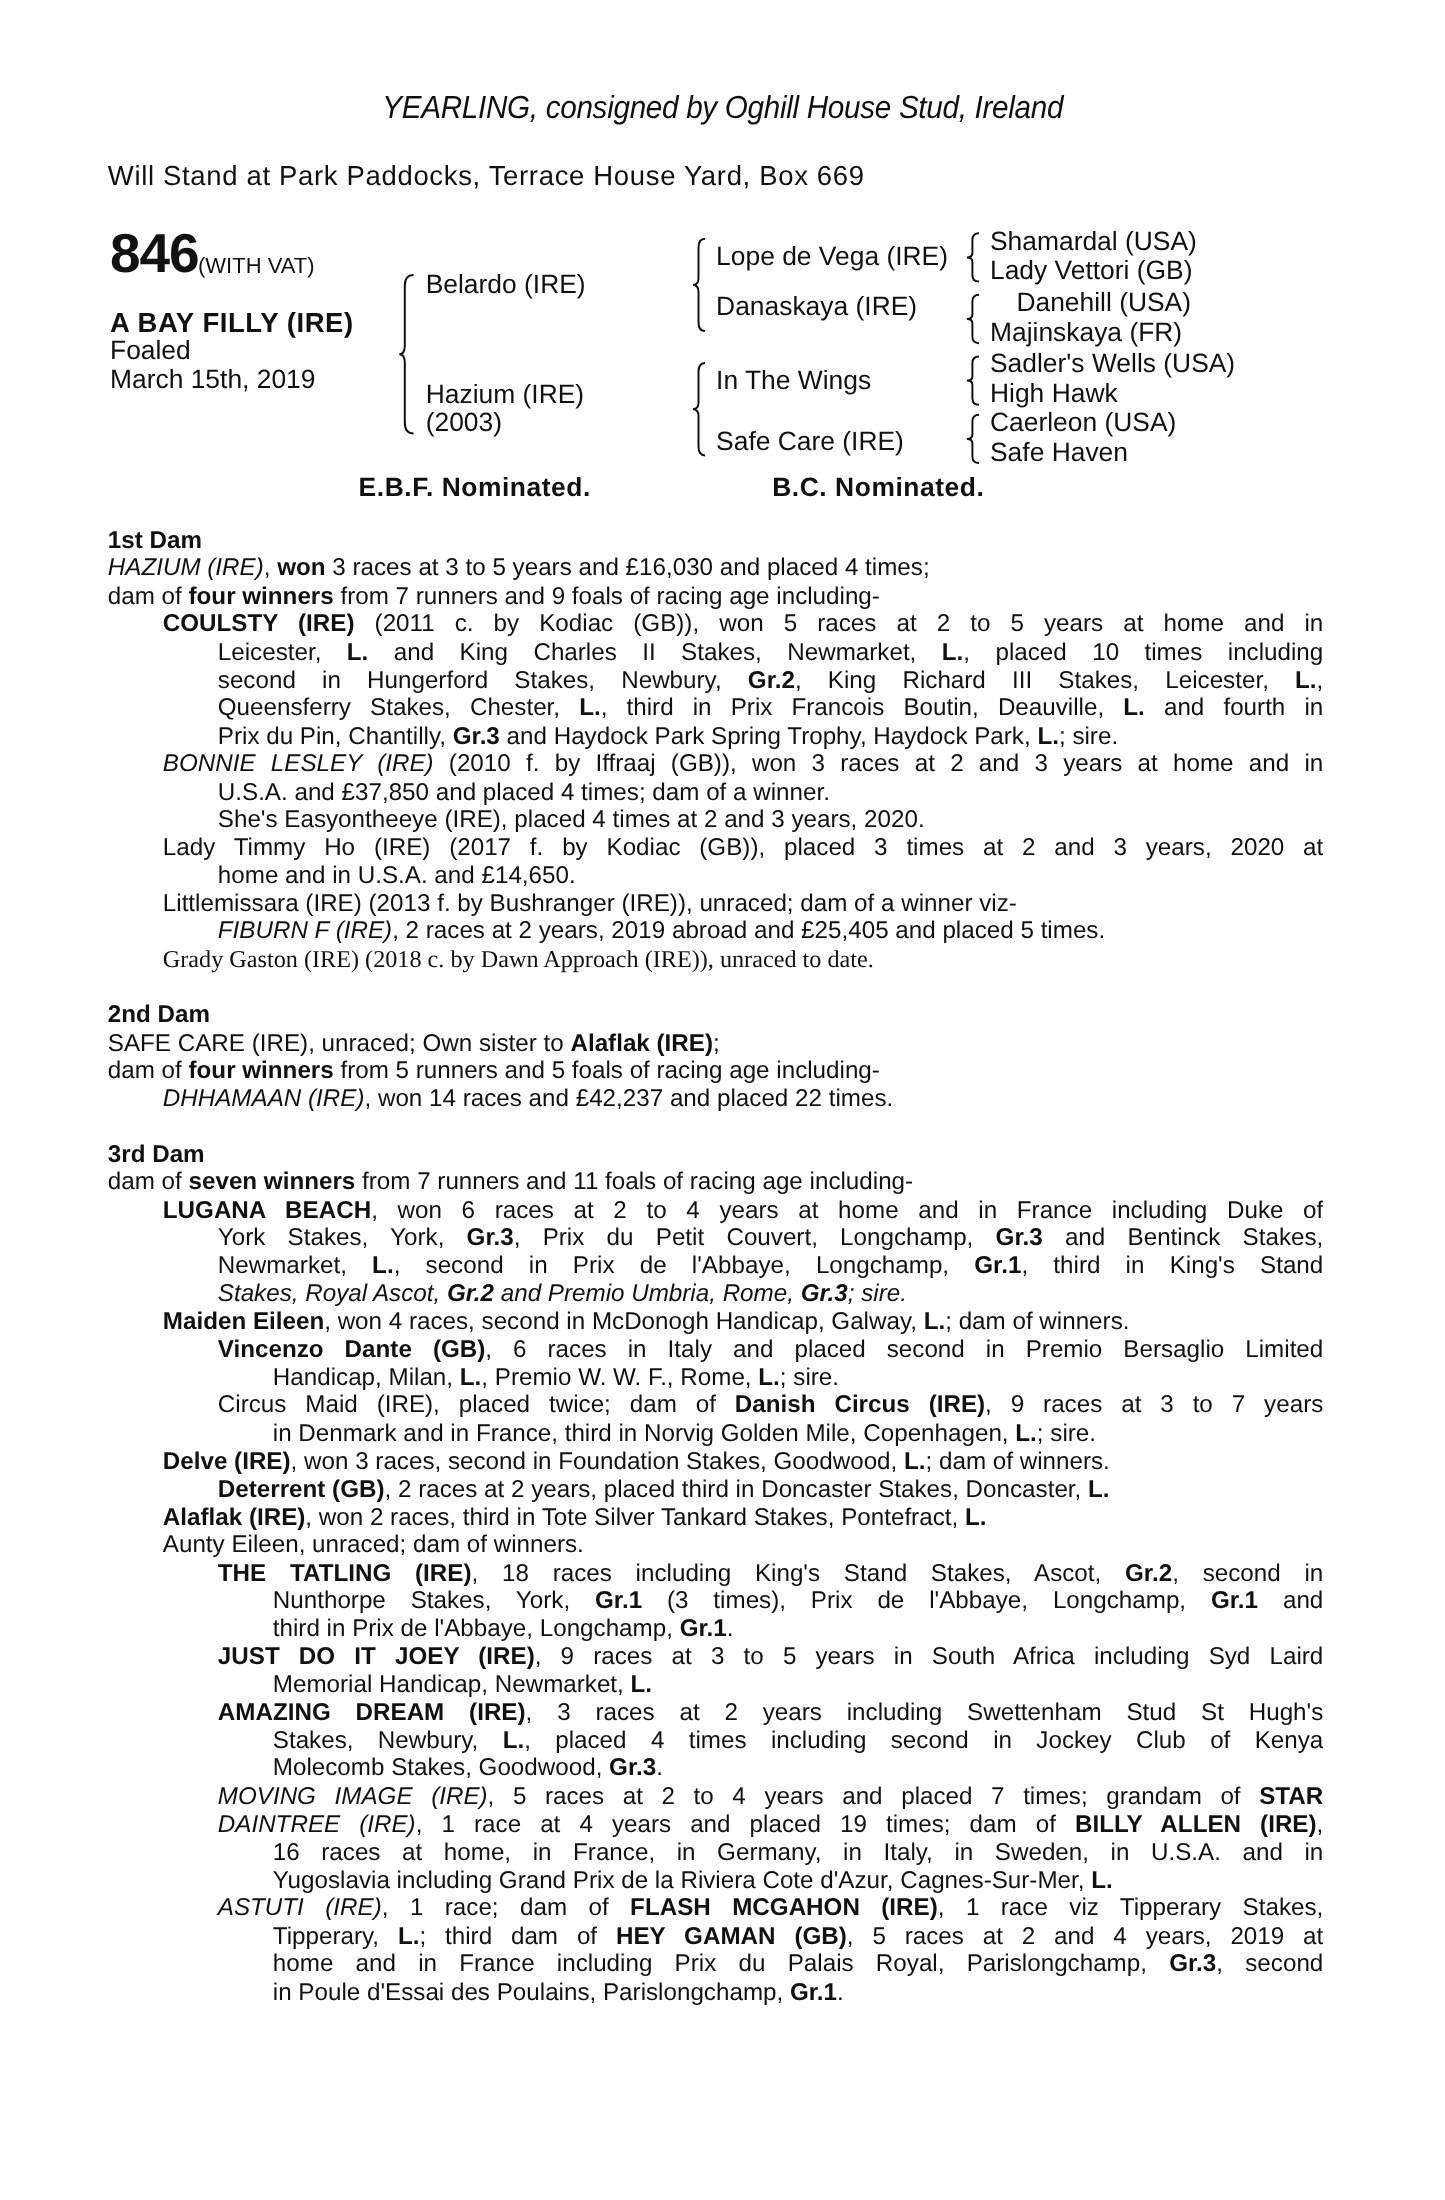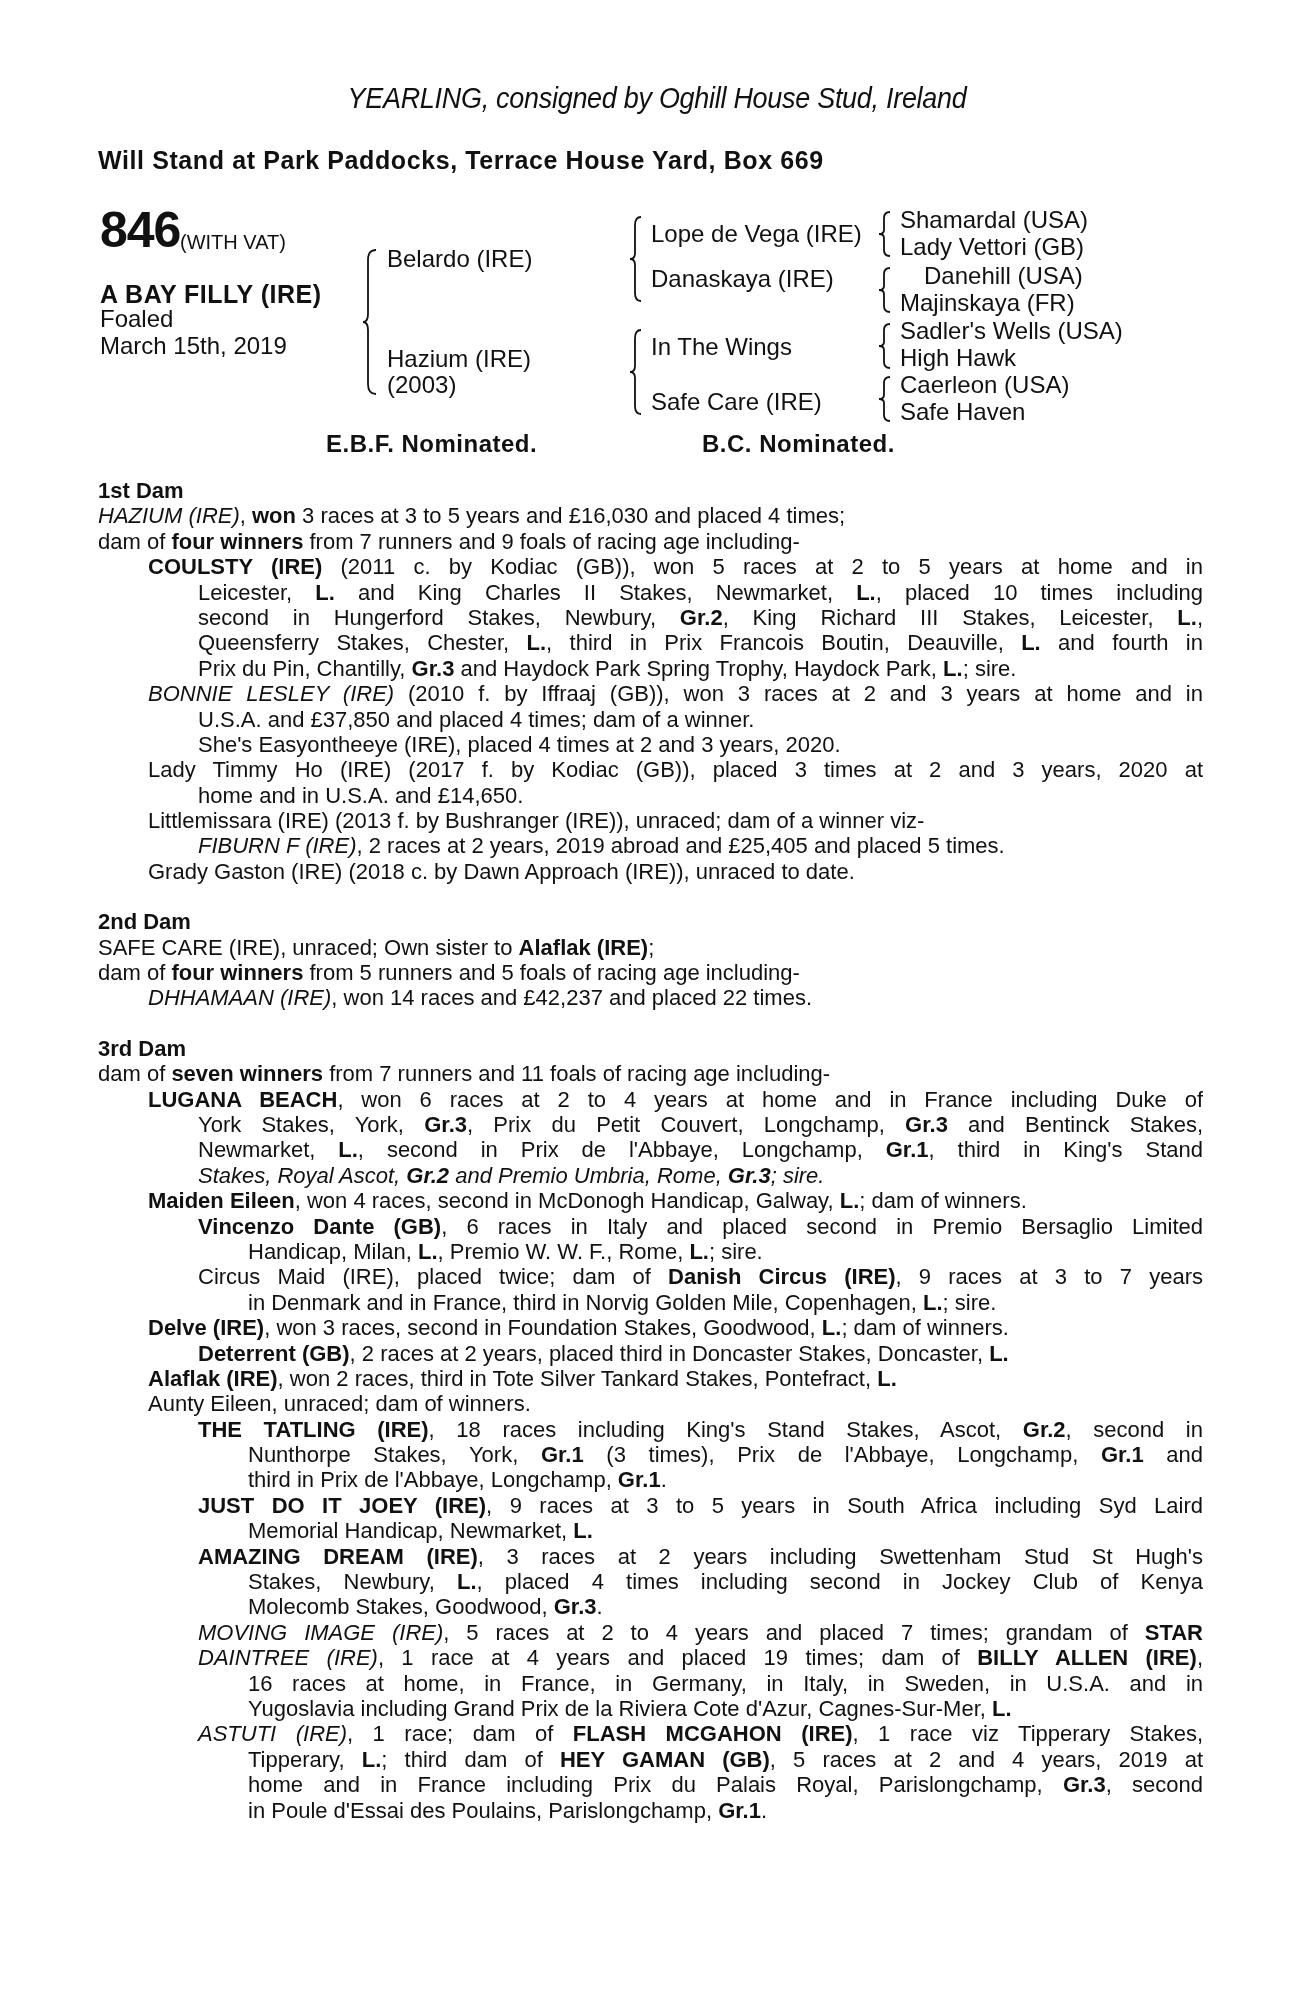--- a/index.html
+++ b/index.html
@@ -1,21 +1,21 @@
 <!DOCTYPE html>
 <html><head>
 <meta charset="utf-8">
 <style>
   html, body { margin: 0; padding: 0; background: #ffffff; }
   body { width: 1314px; height: 2000px; position: relative; overflow: hidden;
          font-family: "Liberation Sans", sans-serif; color: #111111; }
   .abs { position: absolute; white-space: nowrap; }
   .title { left: 0; width: 1314px; top: 82px; text-align: center; font-style: italic;
            font-size: 29px; letter-spacing: -0.3px; transform: scaleX(0.93); }
-  .stand { left: 98px; top: 146px; font-weight: bold; font-size: 25px; letter-spacing: 0.6px; }
+  .stand { left: 98px; top: 146px; font-weight: normal; font-size: 25px; letter-spacing: 0.6px; }
   .lot { left: 100px; top: 205px; font-weight: bold; font-size: 50px; line-height: 1; letter-spacing: -1px; }
   .vat { left: 180px; top: 231px; font-size: 20px; }
   .horse { left: 100px; top: 280px; font-weight: bold; font-size: 25px; letter-spacing: 0.5px; }
   .foaled { left: 100px; top: 305px; font-size: 24px; line-height: 27px; }
   .ped { font-size: 24px; }
   .nom { font-weight: bold; font-size: 24px; letter-spacing: 0.5px; }
   .brace { position: absolute; }
   .body-text { position: absolute; left: 98px; top: 478px; width: 1105px; font-size: 22px; }
   .line { position: relative; height: 25.4px; line-height: 25.4px; white-space: nowrap; }
   .line.just { text-align: justify; text-align-last: justify; white-space: normal; overflow: hidden; }
@@ -90,21 +90,21 @@
     <div class="line just" style="padding-left: 100px;"><span>second in Hungerford Stakes, Newbury, </span><span class="b">Gr.2</span><span>, King Richard III Stakes, Leicester, </span><span class="b">L.</span><span>,</span></div>
     <div class="line just" style="padding-left: 100px;"><span>Queensferry Stakes, Chester, </span><span class="b">L.</span><span>, third in Prix Francois Boutin, Deauville, </span><span class="b">L.</span><span> and fourth in</span></div>
     <div class="line" style="padding-left: 100px;"><span>Prix du Pin, Chantilly, </span><span class="b">Gr.3</span><span> and Haydock Park Spring Trophy, Haydock Park, </span><span class="b">L.</span><span>; sire.</span></div>
     <div class="line just" style="padding-left: 50px;"><span class="i">BONNIE LESLEY (IRE)</span><span> (2010 f. by Iffraaj (GB)), won 3 races at 2 and 3 years at home and in</span></div>
     <div class="line" style="padding-left: 100px;"><span>U.S.A. and £37,850 and placed 4 times; dam of a winner.</span></div>
     <div class="line" style="padding-left: 100px;"><span>She's Easyontheeye (IRE), placed 4 times at 2 and 3 years, 2020.</span></div>
     <div class="line just" style="padding-left: 50px;"><span>Lady Timmy Ho (IRE) (2017 f. by Kodiac (GB)), placed 3 times at 2 and 3 years, 2020 at</span></div>
     <div class="line" style="padding-left: 100px;"><span>home and in U.S.A. and £14,650.</span></div>
     <div class="line" style="padding-left: 50px;"><span>Littlemissara (IRE) (2013 f. by Bushranger (IRE)), unraced; dam of a winner viz-</span></div>
     <div class="line" style="padding-left: 100px;"><span class="i">FIBURN F (IRE)</span><span>, 2 races at 2 years, 2019 abroad and £25,405 and placed 5 times.</span></div>
-    <div class="line" style="padding-left: 50px;"><span>Grady Gaston (IRE) (2018 c. by Dawn Approach (IRE)), unraced to date.</span></div>
+    <div class="line" style="padding-left: 50px; font-family: Liberation Serif, serif;"><span>Grady Gaston (IRE) (2018 c. by Dawn Approach (IRE)), unraced to date.</span></div>
     <div class="gap"></div>
     <div class="line h">2nd Dam</div>
     <div class="line" style="padding-left: 0px;"><span>SAFE CARE (IRE), unraced; Own sister to </span><span class="b">Alaflak (IRE)</span><span>;</span></div>
     <div class="line" style="padding-left: 0px;"><span>dam of </span><span class="b">four winners</span><span> from 5 runners and 5 foals of racing age including-</span></div>
     <div class="line" style="padding-left: 50px;"><span class="i">DHHAMAAN (IRE)</span><span>, won 14 races and £42,237 and placed 22 times.</span></div>
     <div class="gap"></div>
     <div class="line h">3rd Dam</div>
     <div class="line" style="padding-left: 0px;"><span>dam of </span><span class="b">seven winners</span><span> from 7 runners and 11 foals of racing age including-</span></div>
     <div class="line just" style="padding-left: 50px;"><span class="b">LUGANA BEACH</span><span>, won 6 races at 2 to 4 years at home and in France including Duke of</span></div>
     <div class="line just" style="padding-left: 100px;"><span>York Stakes, York, </span><span class="b">Gr.3</span><span>, Prix du Petit Couvert, Longchamp, </span><span class="b">Gr.3</span><span> and Bentinck Stakes,</span></div>

